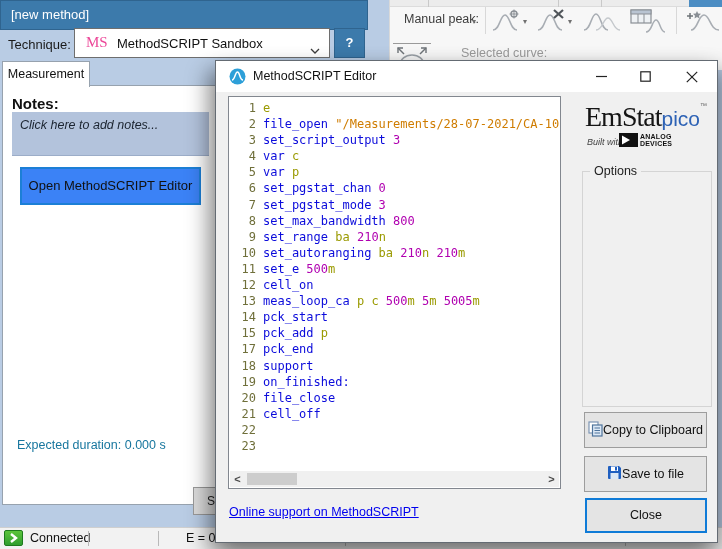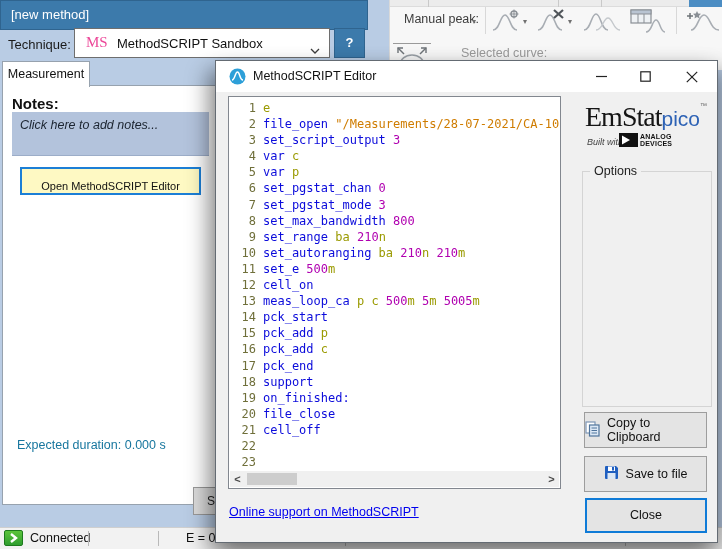--- a/index.html
+++ b/index.html
@@ -10,21 +10,21 @@
   .tech-label{position:absolute;left:8px;top:37px;font-size:13px;color:#1a1a1a}
   .combo{position:absolute;left:74px;top:28px;width:256px;height:30px;background:#fff;border:1px solid #6e6e6e;box-sizing:border-box}
   .combo-abbr{position:absolute;left:11px;top:5px;color:#ec4899;font-family:"Liberation Serif",serif;font-size:15px}
   .combo-text{position:absolute;left:42px;top:7px;font-size:13px;color:#111;white-space:nowrap}
   .combo-chevron{position:absolute;right:9px;top:11px}
   .help-btn{position:absolute;left:334px;top:28px;width:31px;height:30px;background:#3c7aab;border:1px solid #2f648f;box-sizing:border-box;color:#fff;font-weight:bold;font-size:13px;text-align:center;line-height:28px}
   .tab{position:absolute;left:2px;top:61px;width:88px;height:26px;background:#fff;border:1px solid #97a2ae;border-bottom:none;box-sizing:border-box;font-size:12.5px;text-align:center;line-height:25px;color:#111;z-index:2}
   .panel{position:absolute;left:2px;top:85px;width:223px;height:420px;background:#fff;border:1px solid #97a2ae;box-sizing:border-box;z-index:1}
   .notes-label{position:absolute;left:9px;top:9px;font-size:15px;font-weight:bold;color:#111}
   .notes-box{position:absolute;left:9px;top:26px;width:197px;height:44px;background:#b3c3dc;border-bottom:1px solid #9cadc8;box-sizing:border-box;padding:6px 8px;font-size:12.5px;font-style:italic;color:#1b2430}
-  .open-editor-btn{position:absolute;left:17px;top:81px;width:181px;height:28px;background:#fef9c3;border:2px solid #1c7fd6;box-sizing:border-box;font-size:11px;color:#111;text-align:center;line-height:34px}
+  .open-editor-btn{position:absolute;left:17px;top:81px;width:181px;height:38px;background:#3b82f6;border:2px solid #1c7fd6;box-sizing:border-box;font-size:13px;color:#111;text-align:center;line-height:34px}
   .duration{position:absolute;left:14px;top:352px;font-size:12.5px;color:#17769e}
   .partial-btn{position:absolute;left:193px;top:487px;width:60px;height:28px;background:#dcdcdc;border:1px solid #9a9a9a;box-sizing:border-box;font-size:12px;color:#222;padding-left:13px;line-height:26px;z-index:1}
   
   .statusbar{position:absolute;left:0;top:527px;width:722px;height:22px;background:#f2f2f2;border-top:1px solid #cfcfcf;box-sizing:border-box;z-index:1}
   .conn-icon{position:absolute;left:4px;top:2px;width:19px;height:16px;border:1px solid #1d7a1d;border-radius:2px;background:linear-gradient(#5cc43c,#2f9e2f);box-sizing:border-box}
   .conn-text{position:absolute;left:30px;top:3px;font-size:12.5px;color:#111}
   .sb-sep{position:absolute;top:3px;width:1px;height:15px;background:#b9b9b9}
   .e-text{position:absolute;left:186px;top:3px;font-size:12.5px;color:#111}
   
   .tr-region{position:absolute;left:389px;top:0;width:333px;height:70px;background:#f7f7f7;border-left:1px solid #d9d9d9;box-sizing:border-box}
@@ -59,21 +59,21 @@
   
   .logo{position:absolute;left:369px;top:40px;white-space:nowrap}
   .logo-brand{font-family:"Liberation Serif",serif;font-size:28px;color:#151515;letter-spacing:-1px}
   .logo-variant{font-family:"Liberation Sans",sans-serif;font-size:21px;color:#2d62b5}
   .logo-tm{font-size:7px;color:#666;vertical-align:18px}
   .builtwith{position:absolute;left:371px;top:76px;font-size:9px;font-style:italic;color:#444}
   .adi{position:absolute;left:403px;top:72px;display:flex;align-items:center;gap:2px}
   .adi-text{font-size:7px;font-weight:bold;color:#111;line-height:7px;letter-spacing:.2px}
   .options-group{position:absolute;left:366px;top:110px;width:130px;height:236px;border:1px solid #d4d4d4;box-sizing:border-box}
   .options-label{position:absolute;left:374px;top:103px;background:#f0f0f0;padding:0 4px;font-size:12.5px;color:#222}
-  .dlg-btn{position:absolute;left:368px;width:123px;height:36px;background:#e4e4e4;border:1px solid #9d9d9d;box-sizing:border-box;font-size:12.5px;color:#111;display:flex;align-items:center;justify-content:center;gap:7px}
+  .dlg-btn{position:absolute;left:368px;width:123px;height:36px;background:#e4e4e4;border:1px solid #9d9d9d;box-sizing:border-box;font-size:12.5px;color:#111;display:flex;align-items:center;justify-content:center;}
   .btn-copy{top:351px}.btn-save{top:395px}
   .btn-close{position:absolute;left:369px;top:437px;width:122px;height:35px;background:#e4e4e4;border:2px solid #0f7bd7;box-sizing:border-box;font-size:12.5px;color:#111;text-align:center;line-height:31px}
 </style>
 </head>
 <body>
 
 <div id="stage">
 
   <div class="titlebar">
     <span>[new method]</span>
@@ -223,21 +223,20 @@
           <div class="cl"><span class="ln">6</span><span class="tk-k">set_pgstat_chan </span><span class="tk-n">0</span></div>
           <div class="cl"><span class="ln">7</span><span class="tk-k">set_pgstat_mode </span><span class="tk-n">3</span></div>
           <div class="cl"><span class="ln">8</span><span class="tk-k">set_max_bandwidth </span><span class="tk-n">800</span></div>
           <div class="cl"><span class="ln">9</span><span class="tk-k">set_range </span><span class="tk-v">ba </span><span class="tk-n">210</span><span class="tk-v">n</span></div>
           <div class="cl"><span class="ln">10</span><span class="tk-k">set_autoranging </span><span class="tk-v">ba </span><span class="tk-n">210</span><span class="tk-v">n </span><span class="tk-n">210</span><span class="tk-v">m</span></div>
           <div class="cl"><span class="ln">11</span><span class="tk-k">set_e </span><span class="tk-n">500</span><span class="tk-v">m</span></div>
           <div class="cl"><span class="ln">12</span><span class="tk-k">cell_on</span></div>
           <div class="cl"><span class="ln">13</span><span class="tk-k">meas_loop_ca </span><span class="tk-v">p </span><span class="tk-v">c </span><span class="tk-n">500</span><span class="tk-v">m </span><span class="tk-n">5</span><span class="tk-v">m </span><span class="tk-n">5005</span><span class="tk-v">m</span></div>
           <div class="cl"><span class="ln">14</span><span class="tk-k">pck_start</span></div>
           <div class="cl"><span class="ln">15</span><span class="tk-k">pck_add </span><span class="tk-v">p</span></div>
-          <div class="cl"><span class="ln">16</span><span class="tk-k">pck_add </span><span class="tk-v">c</span></div>
           <div class="cl"><span class="ln">17</span><span class="tk-k">pck_end</span></div>
           <div class="cl"><span class="ln">18</span><span class="tk-k">support</span></div>
           <div class="cl"><span class="ln">19</span><span class="tk-k">on_finished:</span></div>
           <div class="cl"><span class="ln">20</span><span class="tk-k">file_close</span></div>
           <div class="cl"><span class="ln">21</span><span class="tk-k">cell_off</span></div>
           <div class="cl"><span class="ln">22</span></div>
           <div class="cl"><span class="ln">23</span></div>
         </div>
       <div class="hscroll">
         <div class="hs-arrow hs-left">&lt;</div>

